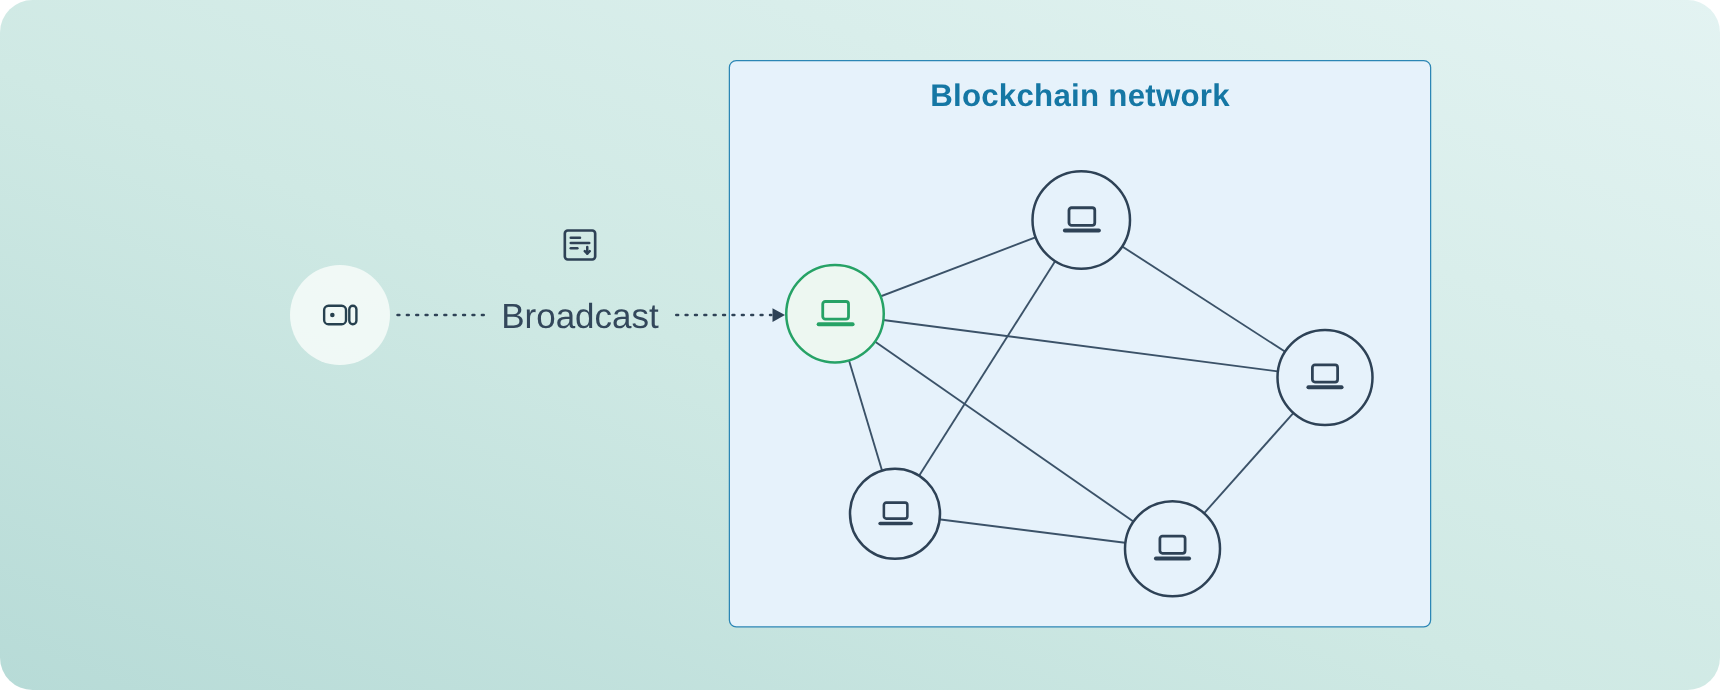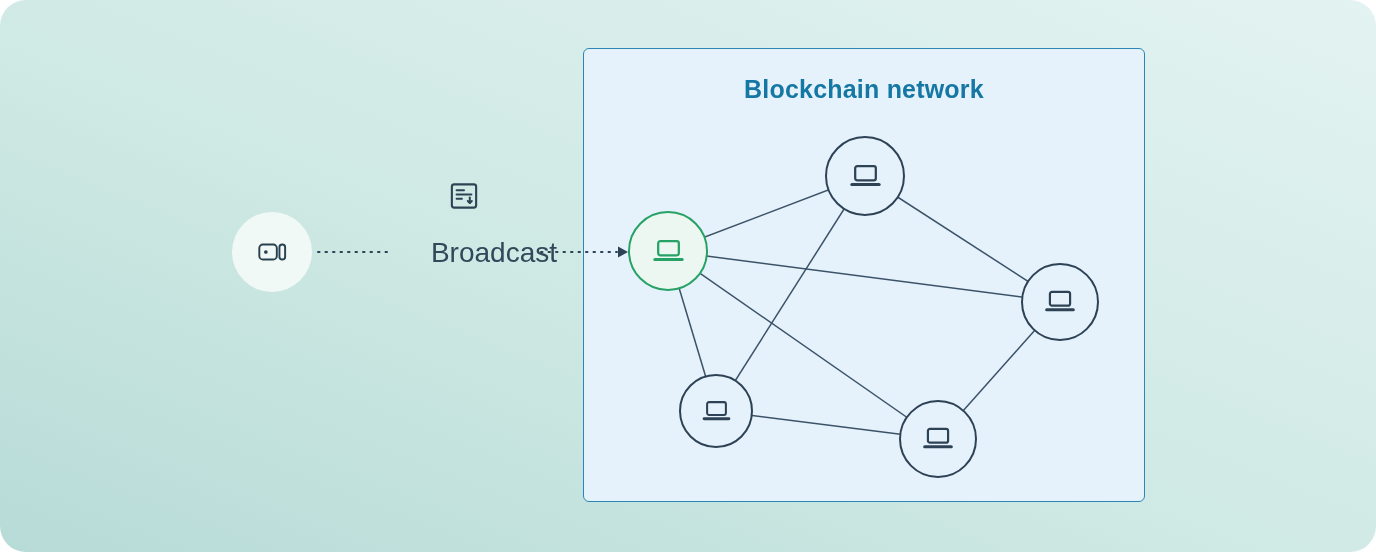--- a/index.html
+++ b/index.html
@@ -22,21 +22,21 @@
     left: 583px;
     top: 48px;
     width: 562px;
     height: 454px;
     box-sizing: border-box;
     border: 1.5px solid #2c86b5;
     border-radius: 6px;
     background: #e6f2fb;
   }
   .network-title {
-    margin-top: 26px;
+    margin-top: 14px;
     text-align: center;
     font-size: 25px;
     font-weight: bold;
     color: #1577a4;
     letter-spacing: 0.2px;
   }
   
   .edge-layer {
     position: absolute;
     left: 0;
@@ -91,24 +91,24 @@
     position: absolute;
     left: 445px;
     top: 177px;
     width: 38px;
     height: 38px;
     color: #2e4256;
   }
   
   .broadcast-label {
     position: absolute;
-    left: 415px;
+    left: 393px;
     top: 237px;
     width: 142px;
-    text-align: right;
+    text-align: center;
     font-size: 28px;
     color: #33475b;
   }
 </style>
 </head>
 <body>
 
 <div class="stage">
 
   <div class="network-box">

